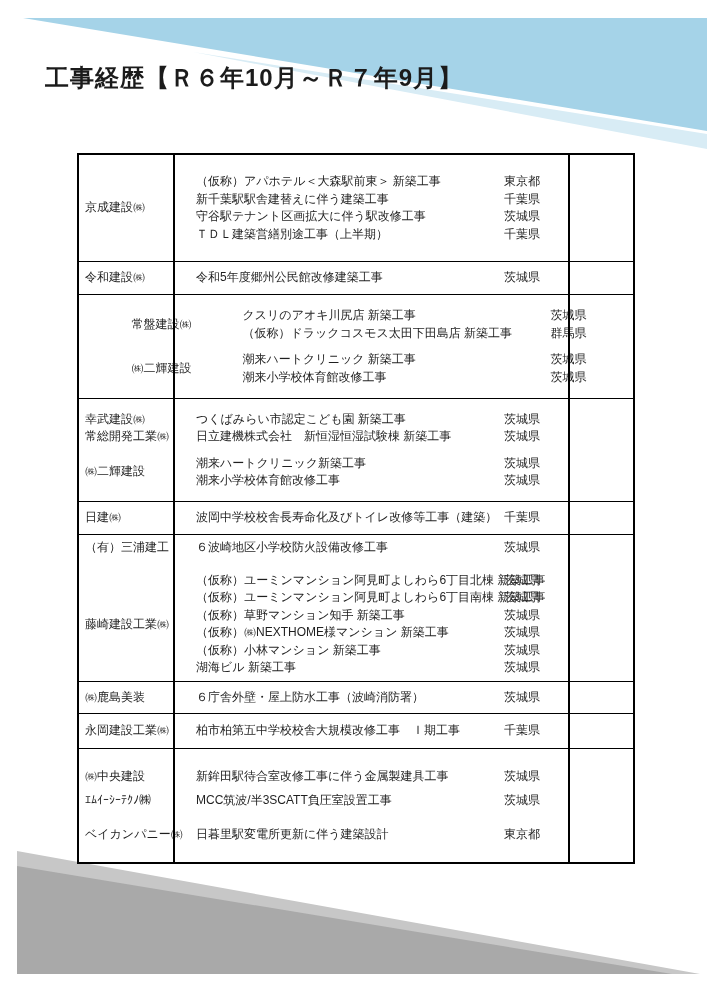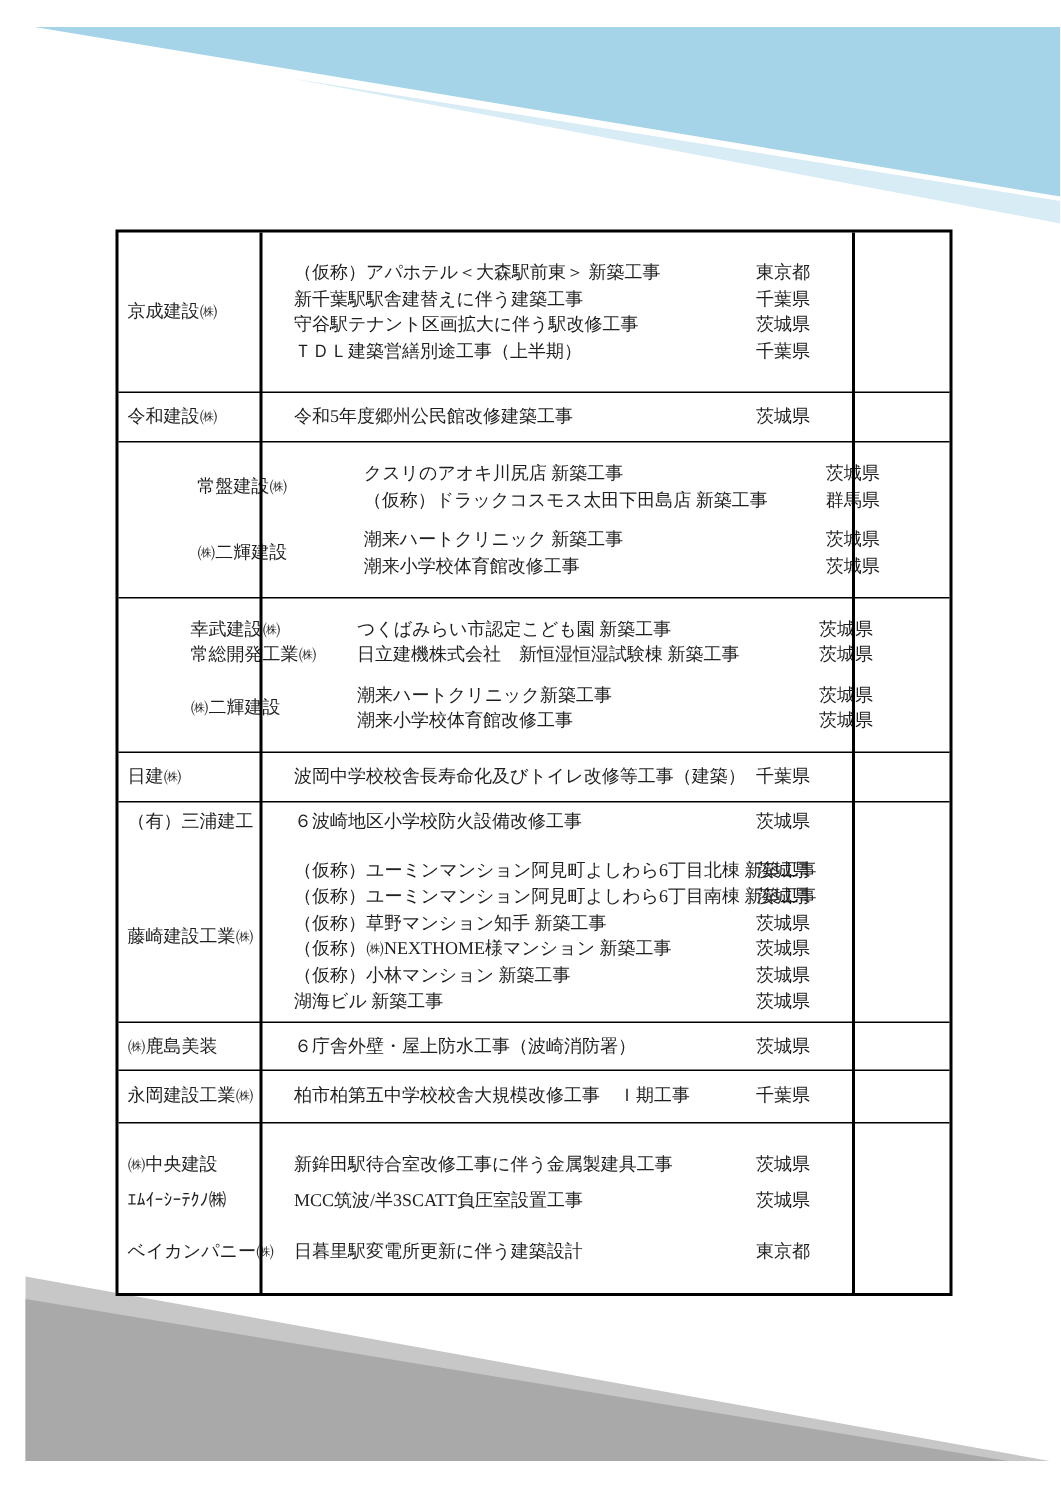--- a/index.html
+++ b/index.html
@@ -47,21 +47,21 @@
   }
   .row:last-child{border-bottom:none;}
   .group{display:flex;align-items:center;}
   .companies{
     width:94px;flex:0 0 94px;
     padding-left:6px;box-sizing:border-box;
   }
   .company-line{
     font-size:12px;line-height:17.5px;white-space:nowrap;
   }
-  .lines{flex:1;font-family:Liberation Serif, serif;}
+  .lines{flex:1;}
   .pline{display:flex;}
   .pname{
     flex:0 0 301px;width:301px;
     padding-left:23px;
     font-size:12px;line-height:17.5px;
     white-space:nowrap;overflow:visible;
   }
   .pref{
     flex:1;
     padding-left:7px;
@@ -72,20 +72,21 @@
 </head>
 <body>
 
 <div class="page">
 
   <svg class="deco top" width="707" height="160" viewBox="0 0 707 160">
     <polygon points="23,18 707,18 707,131" fill="#a5d3e8"></polygon>
     <polygon points="193,52 707,134 707,149" fill="#d8ecf5"></polygon>
   </svg>
 
+  <div class="page-title">工事経歴【Ｒ６年10月～Ｒ７年9月】</div>
 
   <div class="worktable">
     <div class="vline v1"></div>
     <div class="vline v2"></div>
     <div class="rows">
         <div class="row" style="height: 106px;">
           <div class="group">
             <div class="companies">
               <div class="company-line">京成建設㈱</div>
             </div>
@@ -147,21 +148,21 @@
                 <div class="pname">潮来ハートクリニック 新築工事</div>
                 <div class="pref">茨城県</div>
               </div>
               <div class="pline">
                 <div class="pname">潮来小学校体育館改修工事</div>
                 <div class="pref">茨城県</div>
               </div>
             </div>
           </div>
         </div>
-        <div class="row" style="height: 102px; padding-left: 42px;">
+        <div class="row" style="height: 102px;">
           <div class="group">
             <div class="companies">
               <div class="company-line">幸武建設㈱</div>
               <div class="company-line">常総開発工業㈱</div>
             </div>
             <div class="lines">
               <div class="pline">
                 <div class="pname">つくばみらい市認定こども園 新築工事</div>
                 <div class="pref">茨城県</div>
               </div>

